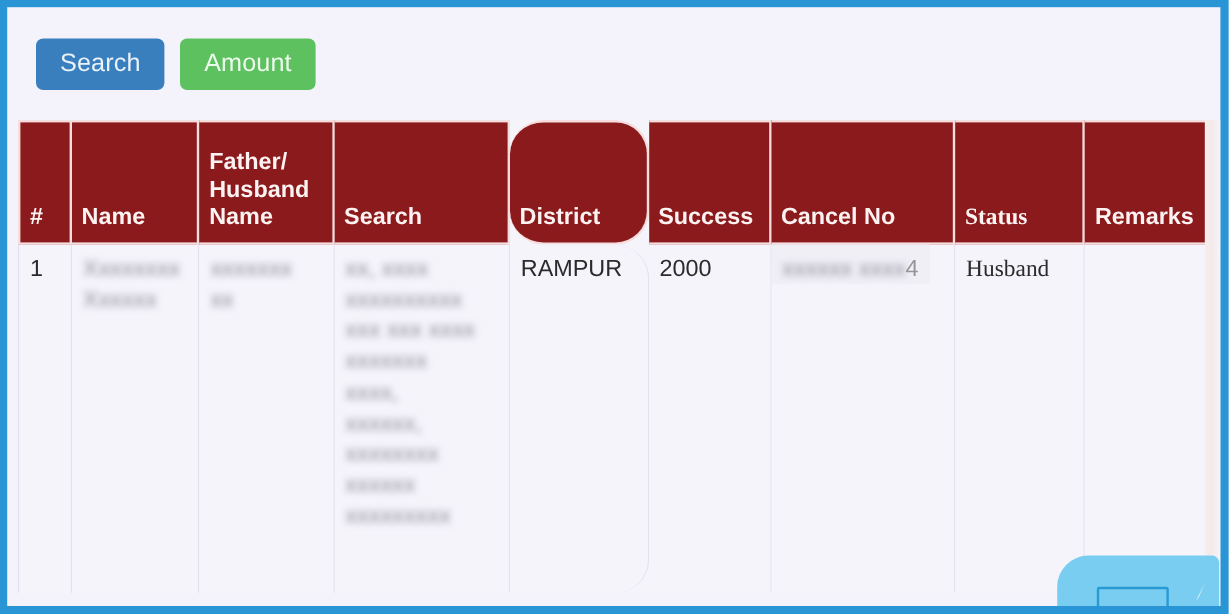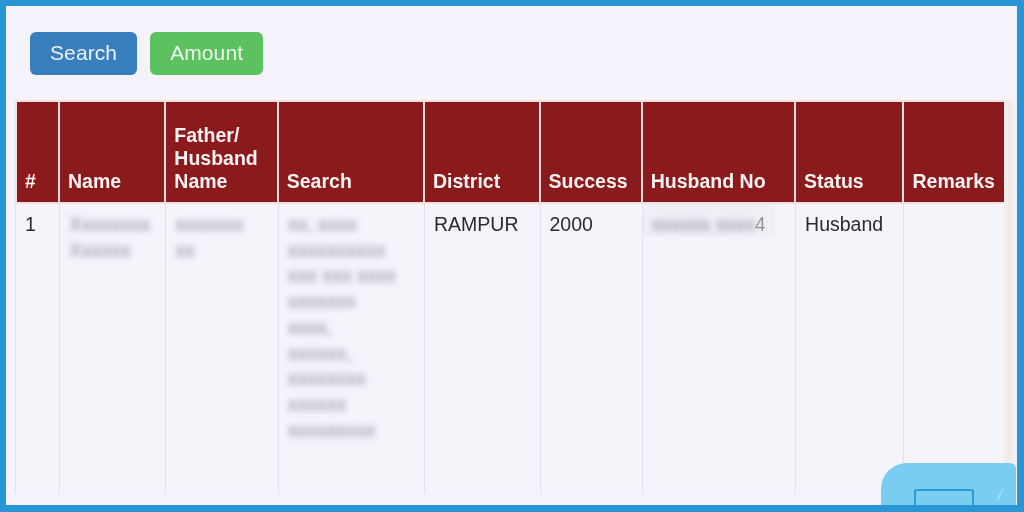--- a/index.html
+++ b/index.html
@@ -105,24 +105,24 @@
   }
   table.grid tbody td:first-child {
     border-left: 1px solid #e4e1ee;
   }
 
   
   .c-idx     { width: 44px; }
   .c-name    { width: 104px; }
   .c-father  { width: 110px; }
   .c-address { width: 143px; }
-  .c-district{ width: 113px; }
+  .c-district{ width: 113px; border-radius: 28px; }
   .c-amount  { width: 100px; }
   .c-mobile  { width: 150px; }
-  .c-status  { width: 106px; }
+  .c-status  { width: 106px; font-family: Liberation Serif, serif; }
   .c-remarks { width: 112px; }
 
   
   .redacted {
     color: #8d8d96;
     filter: blur(3.2px);
     -webkit-filter: blur(3.2px);
     display: block;
     white-space: pre-line;
     user-select: none;
@@ -206,21 +206,21 @@
         <thead>
           <tr>
             <th class="c-idx">#</th>
             <th class="c-name">Name</th>
             <th class="c-father">Father/
 Husband
 Name</th>
             <th class="c-address">Search</th>
             <th class="c-district">District</th>
             <th class="c-amount">Success</th>
-            <th class="c-mobile">Husband No</th>
+            <th class="c-mobile">Cancel No</th>
             <th class="c-status">Status</th>
             <th class="c-remarks">Remarks</th>
           </tr>
         </thead>
         <tbody>
           <tr>
             <td class="c-idx">1</td>
             <td class="c-name">
               <span class="redacted">Xxxxxxxx
 Xxxxxx</span>

